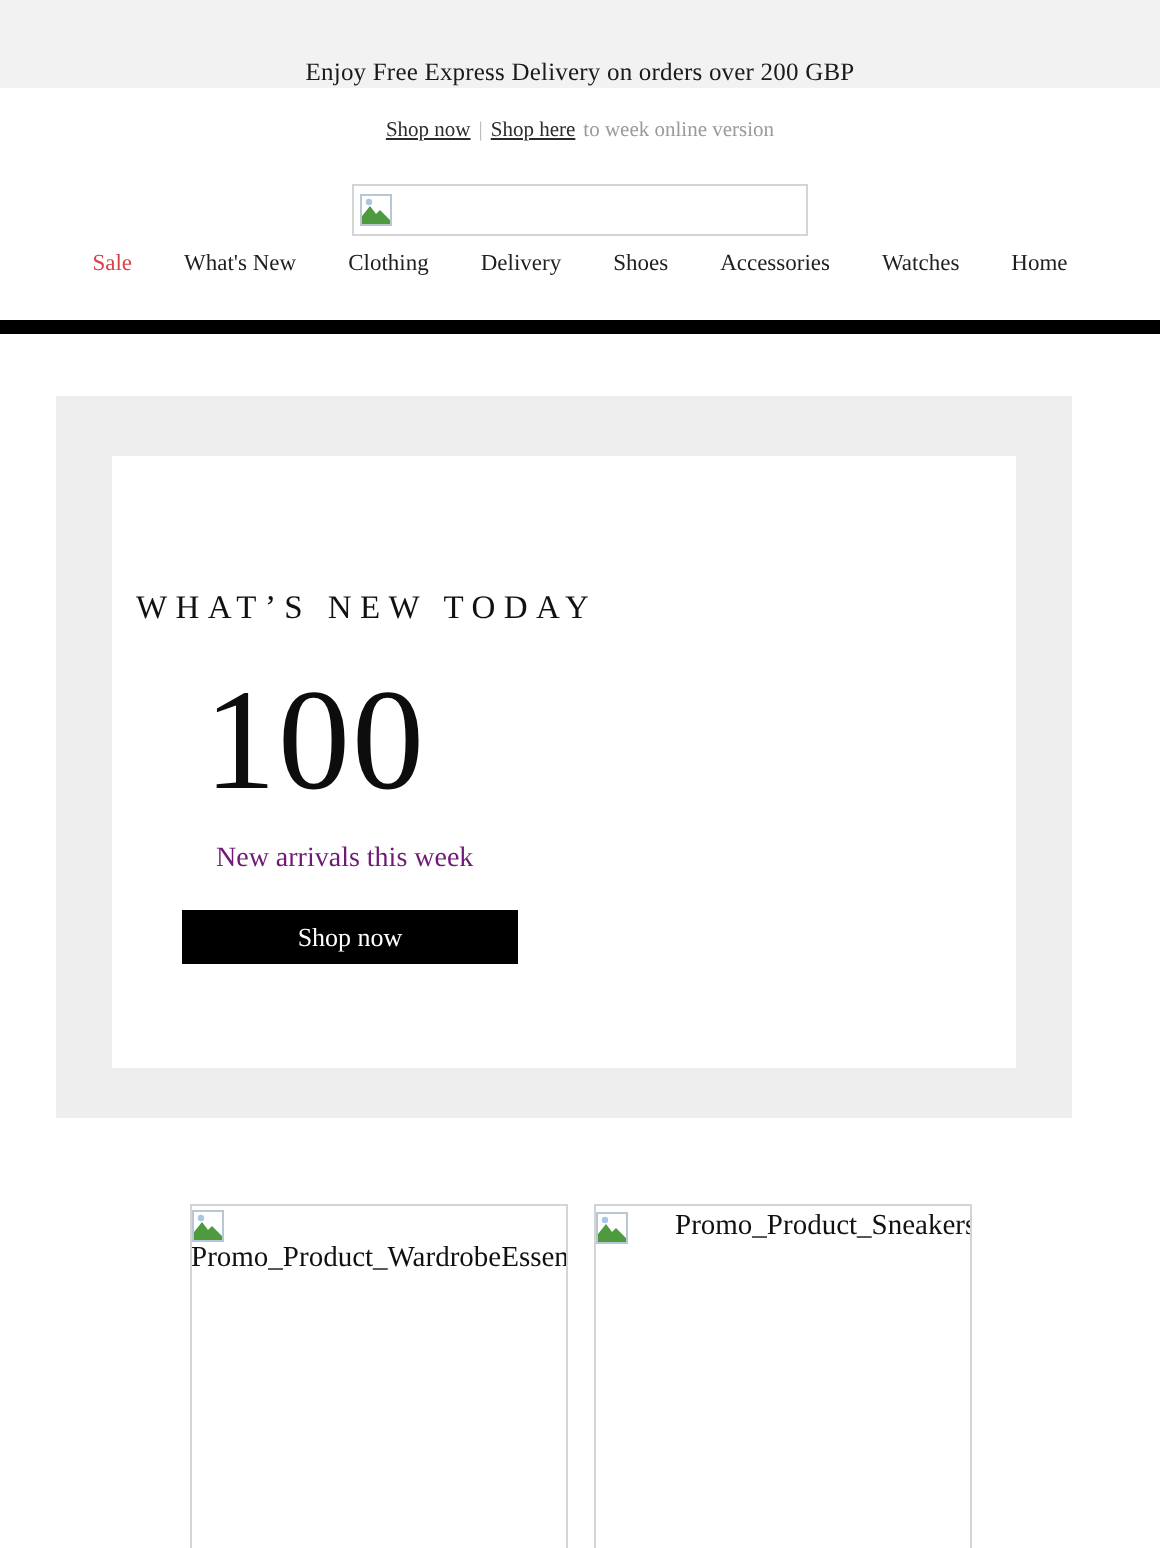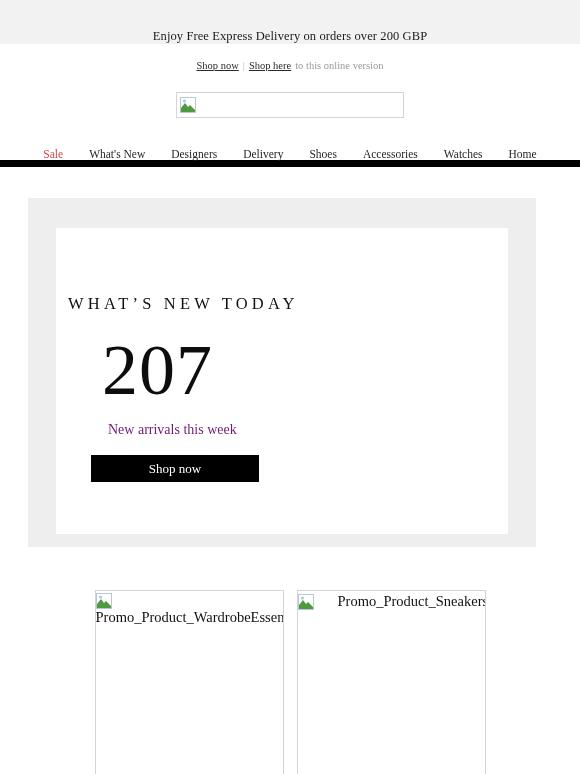--- a/index.html
+++ b/index.html
@@ -83,21 +83,21 @@
     height: 16px;
     flex: 0 0 16px;
     position: relative;
   }
   .broken-icon svg { display: block; }
 
   
   .nav {
     height: 34px;
     display: flex;
-    align-items: flex-end;
+    align-items: flex-start;
     justify-content: center;
     gap: 0;
     padding-top: 8px;
   }
   .nav-item {
     font-size: 11.5px;
     color: #1f1f1f;
     padding: 0 13px;
     white-space: nowrap;
     text-decoration: none;
@@ -108,21 +108,21 @@
   .nav-rule {
     height: 7px;
     background: #000000;
     width: 100%;
   }
 
   
   .hero-outer {
     margin: 31px 44px 0 28px;
     background: #eeeeee;
-    padding: 30px 28px 13px 28px;
+    padding: 30px 28px 25px 28px;
     box-sizing: border-box;
   }
   .hero-card {
     background: #ffffff;
     padding: 66px 0 52px 0;
     box-sizing: border-box;
   }
   .hero-title {
     font-size: 16.5px;
     letter-spacing: 4.2px;
@@ -201,52 +201,52 @@
 <body>
 
 <div class="promo-banner">
   <span class="promo-banner-text">Enjoy Free Express Delivery on orders over 200 GBP</span>
 </div>
 
 <div class="preheader">
   <a class="link" href="#">Shop now</a>
   <span class="sep">|</span>
   <a class="link" href="#">Shop here</a>
-  <span class="tail plain">to this online version</span>
+  <span class="tail plain">to week online version</span>
 </div>
 
 <div class="logo-row">
   <div class="broken-img logo-box">
     <span class="broken-icon">
       <svg width="16" height="16" viewBox="0 0 16 16">
         <rect x="0.5" y="0.5" width="15" height="15" fill="#ffffff" stroke="#b9c6d6"></rect>
         <path d="M1 11 L5 6 L8 10 L10 8 L15 13 L15 15 L1 15 Z" fill="#4e9a3f"></path>
         <circle cx="4.5" cy="4" r="1.6" fill="#a8c8e8"></circle>
         <path d="M1 1 L15 15" stroke="#ffffff" stroke-width="0.6" opacity="0"></path>
       </svg>
     </span>
   </div>
 </div>
 
 <div class="nav">
   <a class="nav-item sale" href="#">Sale</a>
   <a class="nav-item" href="#">What's New</a>
-  <a class="nav-item" href="#">Designers</a>
+  <a class="nav-item" href="#">Clothing</a>
   <a class="nav-item" href="#">Delivery</a>
   <a class="nav-item" href="#">Shoes</a>
   <a class="nav-item" href="#">Accessories</a>
   <a class="nav-item" href="#">Watches</a>
   <a class="nav-item" href="#">Home</a>
 </div>
 <div class="nav-rule"></div>
 
 <div class="hero-outer">
   <div class="hero-card">
     <div class="hero-title">WHAT’S NEW TODAY</div>
-    <div class="hero-number">207</div>
+    <div class="hero-number">100</div>
     <div class="hero-sub">New arrivals this week</div>
     <button class="hero-cta">Shop now</button>
   </div>
 </div>
 
 <div class="product-grid">
 
   <div class="broken-img product-box left">
     <div class="alt-row">
       <span class="broken-icon">

